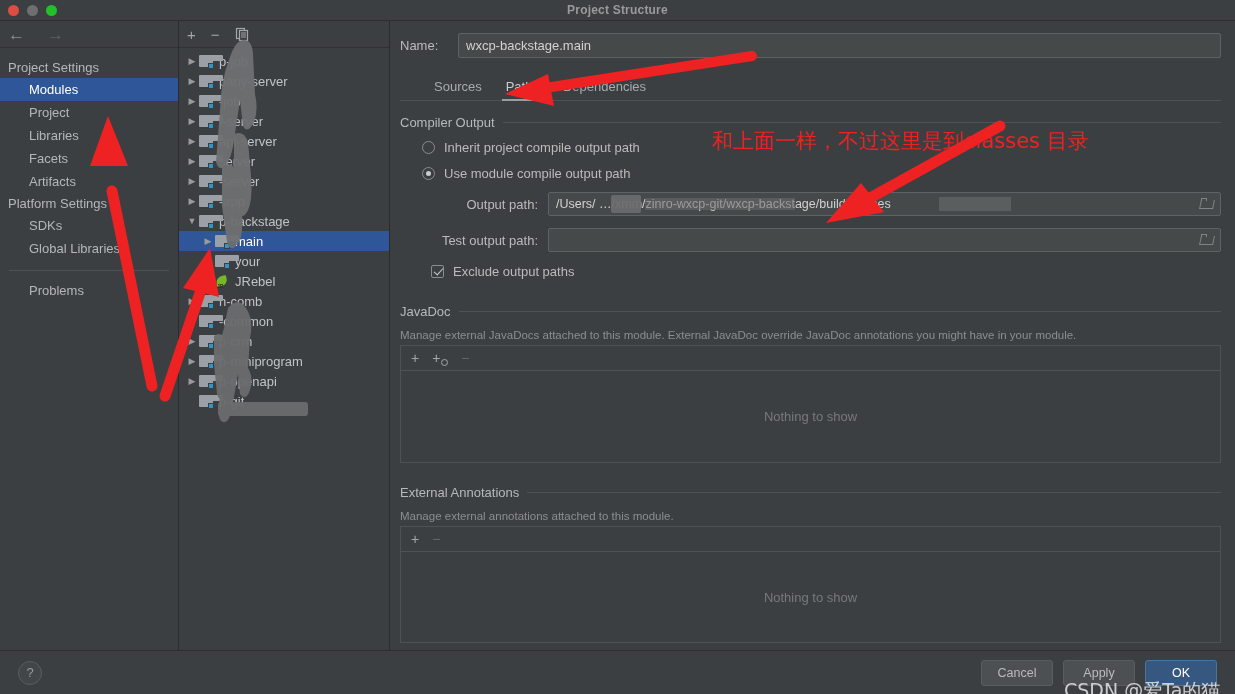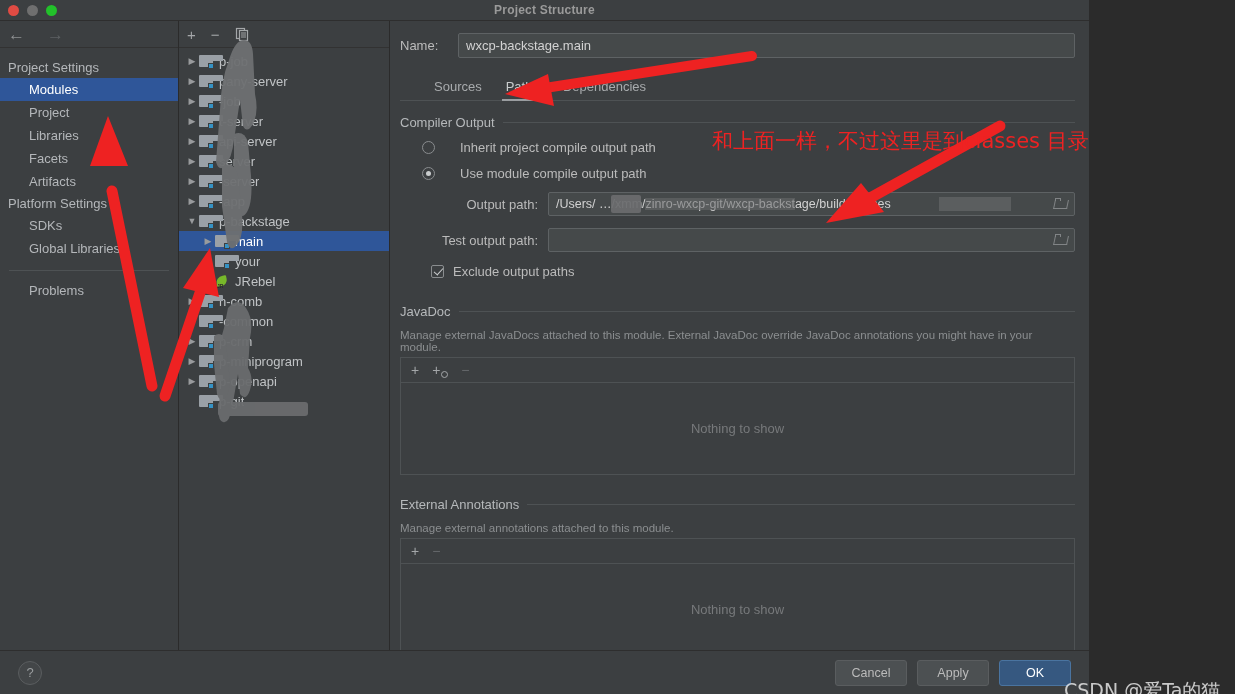--- a/index.html
+++ b/index.html
@@ -4,21 +4,21 @@
 <style>
   * { box-sizing: border-box; margin: 0; padding: 0; }
   html, body {
     width: 1235px; height: 694px;
     background: #2b2b2b;
     font-family: "Liberation Sans", sans-serif;
     overflow: hidden;
   }
   #app {
     position: relative;
-    width: 1089px; height: 694px;
+    width: 1235px; height: 694px;
     background: #3c3f41;
     display: flex; flex-direction: column;
   }
 
   
   .titlebar {
     height: 21px; min-height: 21px;
     background: #3c3f41;
     border-bottom: 1px solid #2e2e2e;
     position: relative;
@@ -167,21 +167,21 @@
 
   .scroll-area { flex: 1; overflow: hidden; padding-top: 14px; }
 
   .group { margin-bottom: 6px; }
   .group-head {
     display: flex; align-items: center; gap: 8px;
     font-size: 13px; color: #b6b9bb; margin-bottom: 10px;
   }
   .group-line { flex: 1; height: 1px; background: #4e5254; }
 
-  .radio-row { display: flex; align-items: center; gap: 25px; margin: 0 0 11px 22px; }
+  .radio-row { display: flex; align-items: center; gap: 9px; margin: 0 0 11px 22px; }
   .radio {
     width: 13px; height: 13px; min-width: 13px; border-radius: 50%;
     border: 1px solid #8a8d8f; background: #3c3f41; position: relative;
   }
   .radio.checked::after {
     content: ""; position: absolute; left: 3px; top: 3px;
     width: 5px; height: 5px; border-radius: 50%; background: #c9cccd;
   }
   .radio-label { font-size: 13px; color: #bbbbbb; }
 

